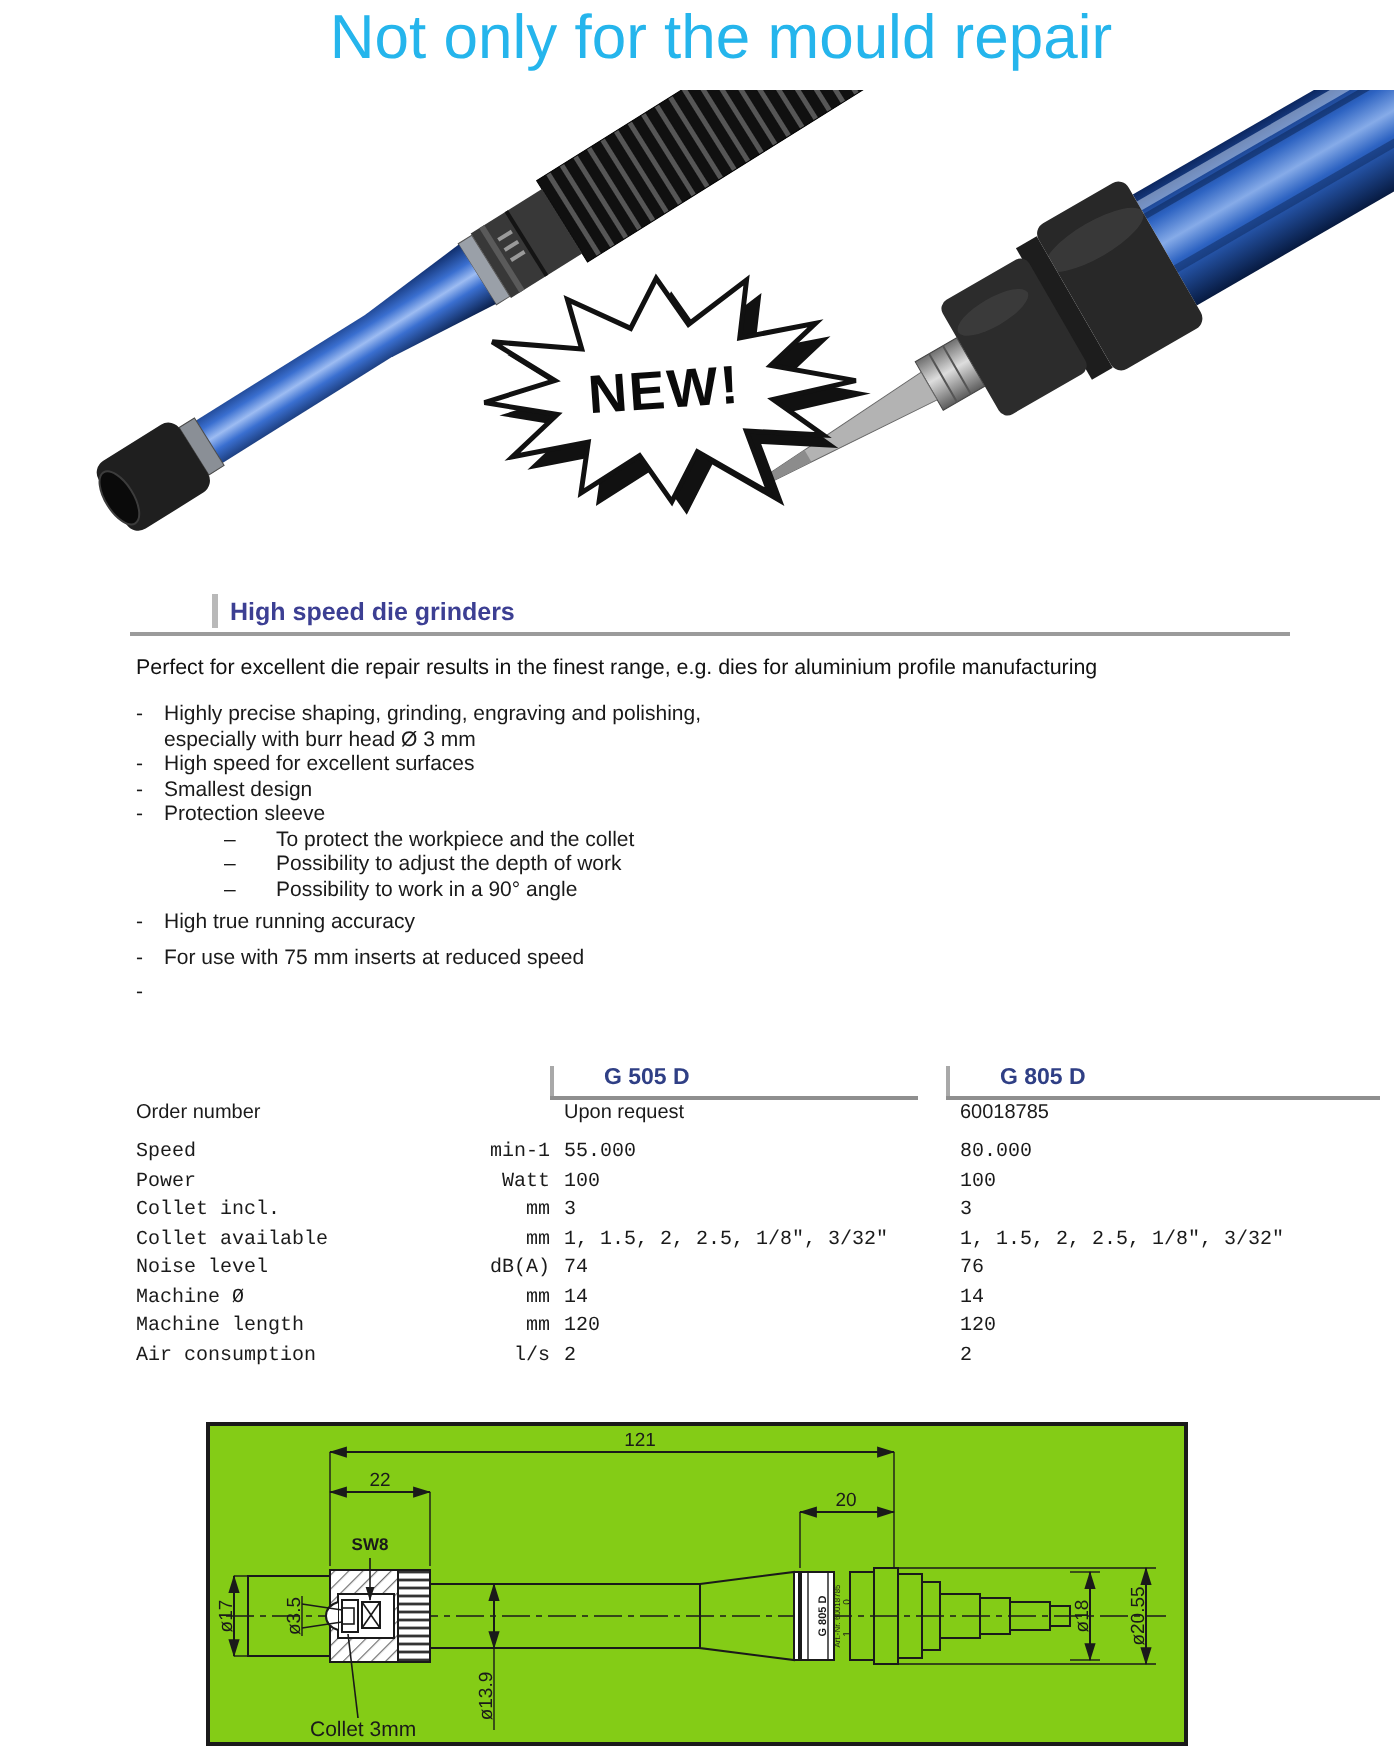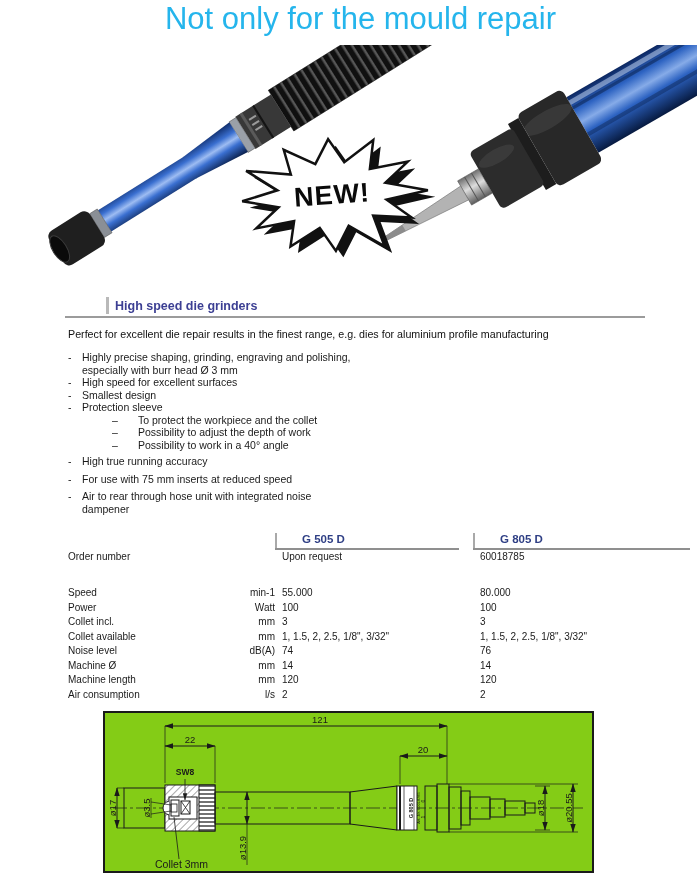--- a/index.html
+++ b/index.html
@@ -29,21 +29,21 @@
 
   .spec { position:absolute; left:68px; top:533px; width:624px; font-size:10px; }
   .model-row { position:relative; height:16px; }
   .model { position:absolute; top:0; font-size:11.5px; font-weight:bold; color:#2f3f85;margin-left:20px; }
   .m1 { left:214px; } .m2 { left:412px; }
   .model-bar { position:absolute; top:0; width:2px; height:15px; background:#a9a9a9; }
   .mb1 { left:207px; } .mb2 { left:405px; }
   .model-rule { position:absolute; top:15px; height:1.5px; background:#8f8f8f; }
   .mr1 { left:207px; width:184px; } .mr2 { left:405px; width:217px; }
   .order-row { position:relative; height:14px; margin-top:2px; }
-  .spec-rows { margin-top:22px; }
+  .spec-rows { margin-top:6px;font-family:Liberation Mono, monospace; }
   .spec-row { position:relative; height:14.5px; }
   .c-label { position:absolute; left:0; }
   .c-unit  { position:absolute; left:130px; width:77px; text-align:right; }
   .c-v1    { position:absolute; left:214px; }
   .c-v2    { position:absolute; left:412px; }
 
   .drawing { position:absolute; left:103px; top:711px; width:491px; height:162px;
              border:2px solid #1a1a1a; box-sizing:border-box; background:#84cc16; }
   .drawing svg { display:block; }
   .dtxt { font-family:"Liberation Sans", sans-serif; fill:#1a1a1a; }
@@ -150,33 +150,32 @@
     <div class="b-item b-sub">
         <span class="b-dash">–</span>
         <span class="b-text">To protect the workpiece and the collet</span>
       </div>
     <div class="b-item b-sub">
         <span class="b-dash">–</span>
         <span class="b-text">Possibility to adjust the depth of work</span>
       </div>
     <div class="b-item b-sub">
         <span class="b-dash">–</span>
-        <span class="b-text">Possibility to work in a 40° angle</span>
+        <span class="b-text">Possibility to work in a 90° angle</span>
       </div>
     <div class="b-item mt4">
         <span class="b-dash">-</span>
         <span class="b-text">High true running accuracy</span>
       </div>
     <div class="b-item mt5">
         <span class="b-dash">-</span>
         <span class="b-text">For use with 75 mm inserts at reduced speed</span>
       </div>
     <div class="b-item mt5">
         <span class="b-dash">-</span>
-        <span class="b-text">Air to rear through hose unit with integrated noise dampener</span>
       </div>
   </div>
 
   <div class="spec">
     <div class="model-row">
       <span class="model-bar mb1"></span>
       <span class="model m1">G 505 D</span>
       <span class="model-rule mr1"></span>
       <span class="model-bar mb2"></span>
       <span class="model m2">G 805 D</span>

